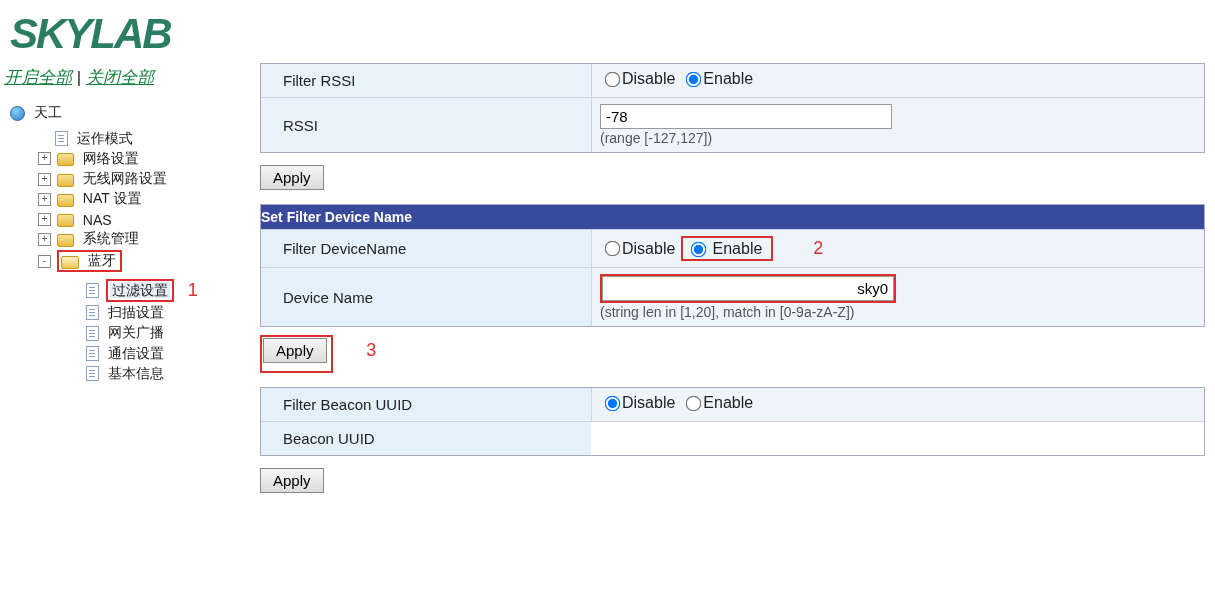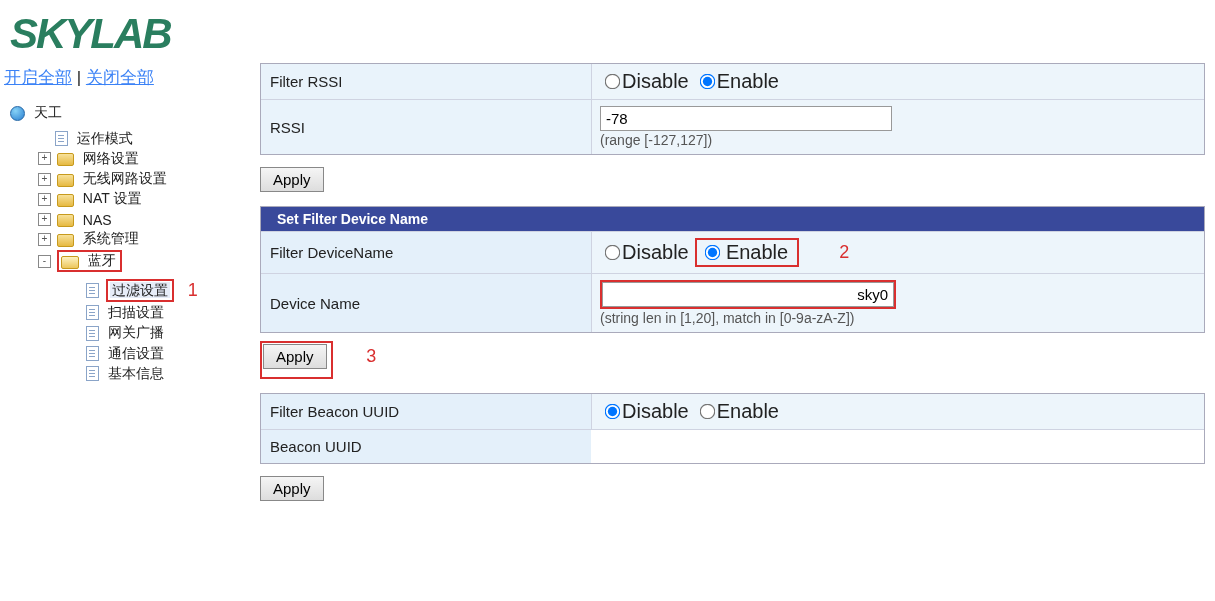--- a/index.html
+++ b/index.html
@@ -60,23 +60,24 @@
   .sidebar {
     width: 260px;
     padding: 5px 5px 5px 0;
     box-sizing: border-box;
   }
   .toggle-links {
     padding: 2px 4px 8px 4px;
     font-size: 17px;
   }
   .toggle-links a {
-    color: #3b82f6;
+    color: #15803d;
     text-decoration: underline;
     cursor: pointer;
+    font-style: italic;
   }
   .toggle-links .sep {
     color: #222;
   }
   ul.tree, ul.tree ul {
     list-style: none;
     margin: 6px;
     padding: 0;
   }
   ul.tree li {
@@ -161,32 +162,32 @@
     padding: 4px 10px 20px 0;
   }
   .panel {
     border:1px solid #aab;
     margin-bottom:8px;
   }
   .panel-head {
     background:#39499b;
     color:#fff;
     font-weight:bold;
-    padding:4px 16px;
+    padding:4px 0;
     font-size:14px;
   }
   .panel-row {
     display:flex;
     border-top:1px solid #cfd3e1;
   }
   .panel-row:first-of-type { border-top:none; }
   .panel-row .lbl {
     width:330px;
     background:#e4f0fa;
-    padding:8px 9px;
+    padding:8px 22px;
     font-size:15px;
     box-sizing:border-box;
     display:flex;
     align-items:center;
   }
   .panel-row .val {
     flex:1;
     background:#edf5fb;
     padding:6px 8px;
     font-size:15px;
@@ -205,21 +206,21 @@
   }
   input[type=text][disabled] {
     background:#e0e0e0;
   }
   input[type=radio] {
     transform:scale(1.2);
     margin:0 3px 0 6px;
     vertical-align:middle;
   }
   .radio-lbl {
-    font-size:20px;
+    font-size:16px;
     vertical-align:middle;
     margin-right:6px;
   }
   button.apply {
     font-size:15px;
     padding:3px 12px;
     margin:4px 0 0 0;
     background:linear-gradient(#f5f5f5,#ddd);
     border:1px solid #888;
     cursor:pointer;

